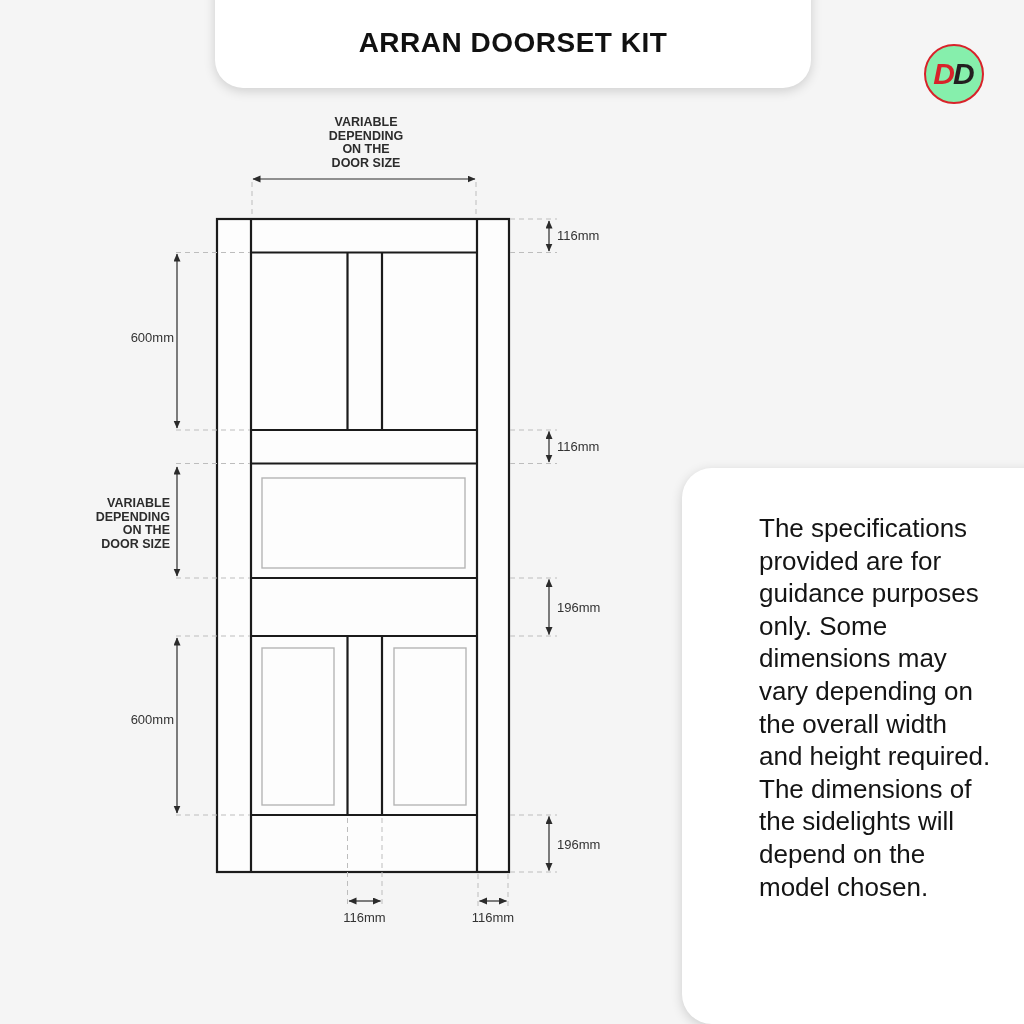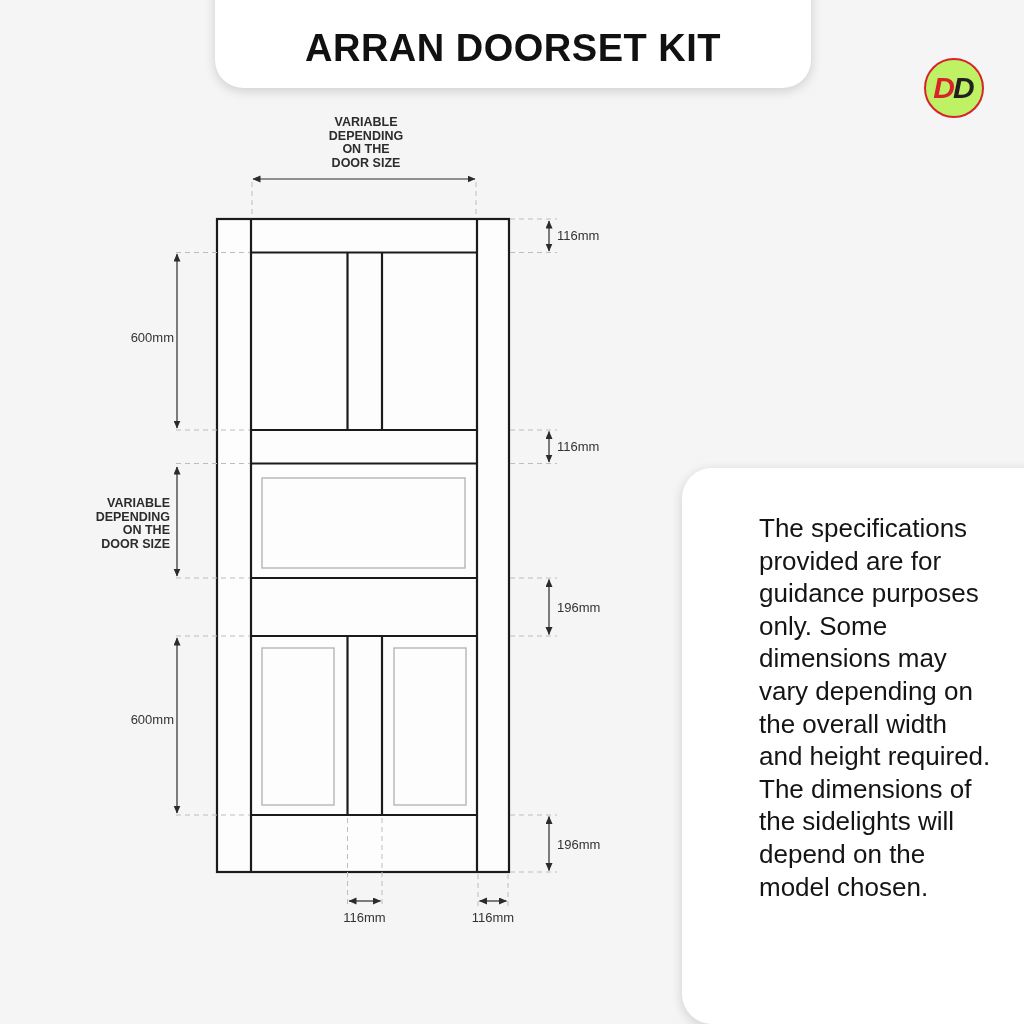--- a/index.html
+++ b/index.html
@@ -11,28 +11,28 @@
   .card{
     position:absolute;background:#ffffff;
     box-shadow:0 3px 12px rgba(0,0,0,.16);
   }
   
   .header-card{
     left:215px;top:-34px;width:596px;height:122px;border-radius:28px;
   }
   .header-title{
     position:absolute;left:0;right:0;top:61px;text-align:center;
-    font-size:38px;font-weight:700;letter-spacing:.5px;color:#111111;
+    font-size:28px;font-weight:700;letter-spacing:.5px;color:#111111;
   }
   
   .logo{
-    position:absolute;left:924px;top:58px;width:56px;height:56px;
+    position:absolute;left:924px;top:44px;width:56px;height:56px;
     border:2.5px solid #d8232a;border-radius:50%;
     display:flex;align-items:center;justify-content:center;
-    background:#bef264;
+    background:#86efac;
   }
   .logo-text{
     font-size:30px;font-weight:900;font-style:italic;letter-spacing:-2px;
     line-height:1;transform:translateX(-1px);
   }
   .logo-d1{color:#d8232a;}
   .logo-d2{color:#231f20;}
   
   .note-card{
     left:682px;top:468px;width:382px;height:556px;border-radius:30px;

